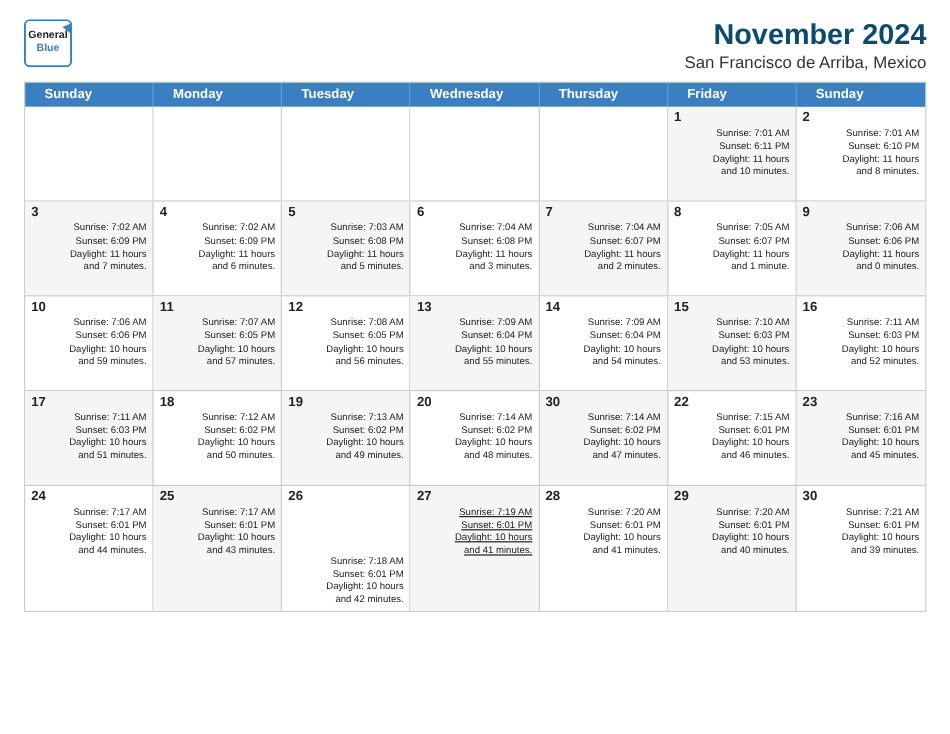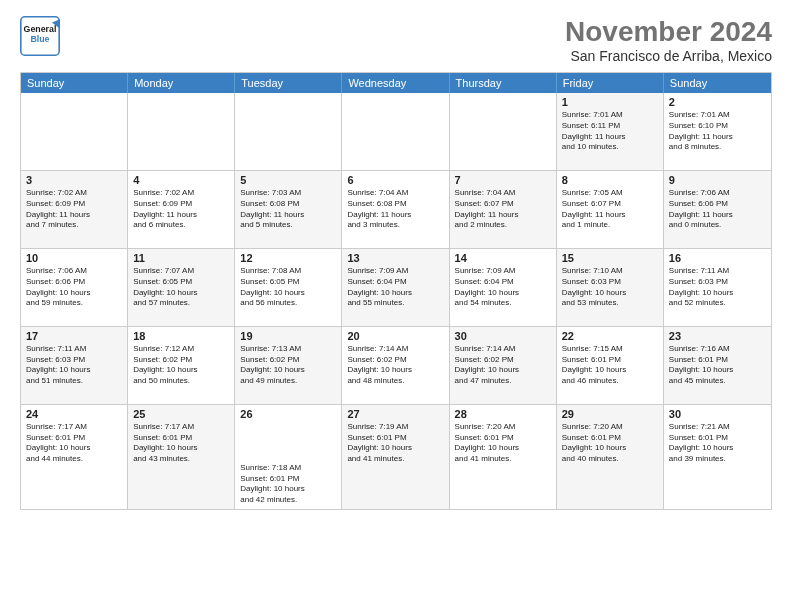--- a/index.html
+++ b/index.html
@@ -25,45 +25,45 @@
     }
     .logo {
       display: flex;
       align-items: center;
       gap: 6px;
     }
     .title-block {
       text-align: right;
     }
     .month-title {
-      font-size: 28px;
+      font-size: 24px;
       font-weight: bold;
-      color: #737373;
+      color: #0c4a6e;
       margin-left: 48px;
     }
     .location {
       font-size: 14px;
       color: #333;
     }
     .calendar {
       flex: 1;
       display: flex;
       flex-direction: column;
       border: 1px solid #ccc;
     }
     .cal-header {
       display: grid;
       grid-template-columns: repeat(7, 1fr);
       background: #3a7fc1;
     }
     .cal-header-cell {
       color: #fff;
       font-size: 11px;
-      font-weight: normal;
-      padding: 4px 6px;
+      font-weight: bold;
+      padding: 4px 16px;
       border-right: 1px solid #5a9fd4;
     }
     .cal-header-cell:last-child { border-right: none; }
     .cal-body {
       flex: 1;
       display: flex;
       flex-direction: column;
     }
     .cal-row {
       display: grid;
@@ -86,20 +86,21 @@
     .day-num {
       font-size: 11px;
       font-weight: bold;
       margin-bottom: 2px;
       display: block;
     }
     .day-info {
       font-size: 8px;
       line-height: 1.35;
       color: #222;
+      text-align: right;
     }
   </style>
 </head>
 <body>
 
 <div class="page">
   <div class="header">
     <div class="logo">
   <svg width="40" height="40" viewBox="0 0 50 50">
     <rect x="1" y="1" width="48" height="48" rx="5" fill="#fff" stroke="#3a7fc1" stroke-width="2"></rect>
@@ -316,21 +317,21 @@
           </div>
           <div class="cal-cell">
             <span class="day-num">26</span>
             <div class="day-info" style="white-space: pre-line; margin-top: 43px;">Sunrise: 7:18 AM
 Sunset: 6:01 PM
 Daylight: 10 hours
 and 42 minutes.</div>
           </div>
           <div class="cal-cell shaded">
             <span class="day-num">27</span>
-            <div class="day-info" style="white-space: pre-line;">Sunrise: 7:19 AM
+            <div class="day-info" style="white-space: pre-line; text-decoration: underline;">Sunrise: 7:19 AM
 Sunset: 6:01 PM
 Daylight: 10 hours
 and 41 minutes.</div>
           </div>
           <div class="cal-cell">
             <span class="day-num">28</span>
             <div class="day-info" style="white-space: pre-line;">Sunrise: 7:20 AM
 Sunset: 6:01 PM
 Daylight: 10 hours
 and 41 minutes.</div>

